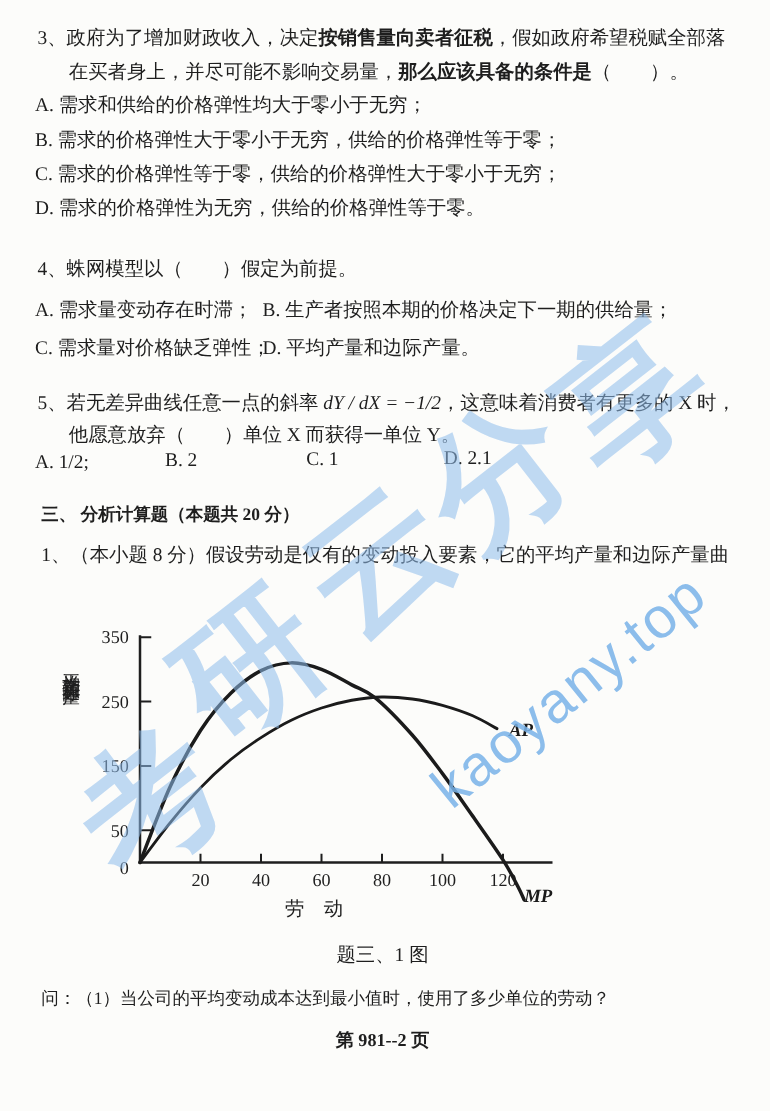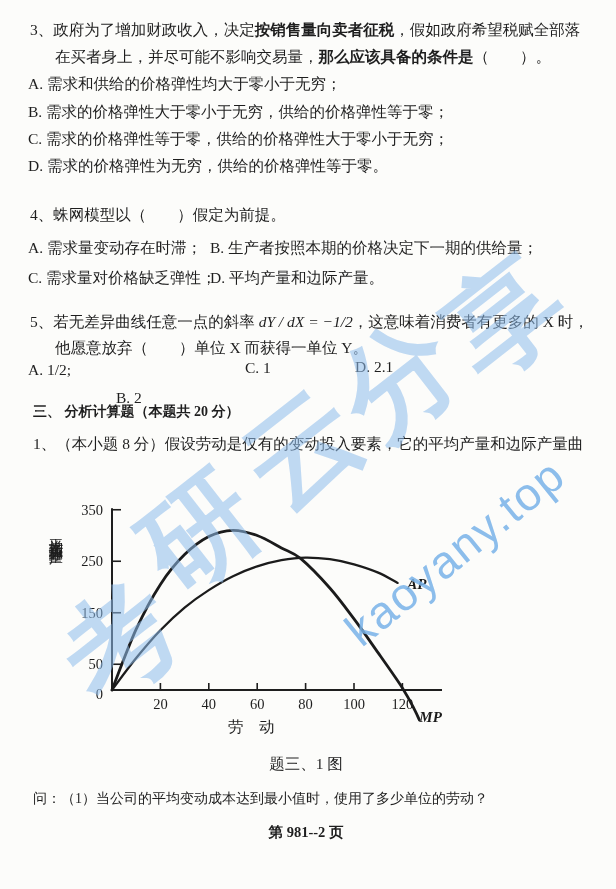--- a/index.html
+++ b/index.html
@@ -43,21 +43,21 @@
 
   <div class="abs" style="left:30px;top:205px;">4、蛛网模型以（　　）假定为前提。</div>
   <div class="abs" style="left:28px;top:238px;">A. 需求量变动存在时滞；</div>
   <div class="abs" style="left:210px;top:238px;">B. 生产者按照本期的价格决定下一期的供给量；</div>
   <div class="abs" style="left:28px;top:268px;">C. 需求量对价格缺乏弹性；</div>
   <div class="abs" style="left:210px;top:268px;">D. 平均产量和边际产量。</div>
 
   <div class="abs" style="left:30px;top:312px;"><span>5、若无差异曲线任意一点的斜率 </span><span class="math">dY / dX = −1/2</span><span>，这意味着消费者有更多的 X 时，</span></div>
   <div class="abs" style="left:55px;top:338px;">他愿意放弃（　　）单位 X 而获得一单位 Y。</div>
   <div class="abs" style="left:28px;top:361px;">A. 1/2;</div>
-  <div class="abs" style="left:116px;top:360px;margin-top:29px;">B. 2</div>
+  <div class="abs" style="left:132px;top:360px;">B. 2</div>
   <div class="abs" style="left:245px;top:359px;">C. 1</div>
   <div class="abs" style="left:355px;top:358px;">D. 2.1</div>
 
   <div class="abs heading" style="left:33px;top:403px;">三、 分析计算题（本题共 20 分）</div>
   <div class="abs" style="left:33px;top:434px;">1、（本小题 8 分）假设劳动是仅有的变动投入要素，它的平均产量和边际产量曲</div>
 
   <svg id="figure-svg" class="abs" style="left:40px;top:498px;" width="420" height="260" viewBox="0 0 420 260">
       <line x1="72" y1="10.204999999999984" x2="72" y2="193" stroke="#1e1e1e" stroke-width="2"></line>
       <line x1="71" y1="192" x2="402" y2="192" stroke="#1e1e1e" stroke-width="2"></line>
       <line x1="72" y1="166.25" x2="81" y2="166.25" stroke="#1e1e1e" stroke-width="1.6"></line>

